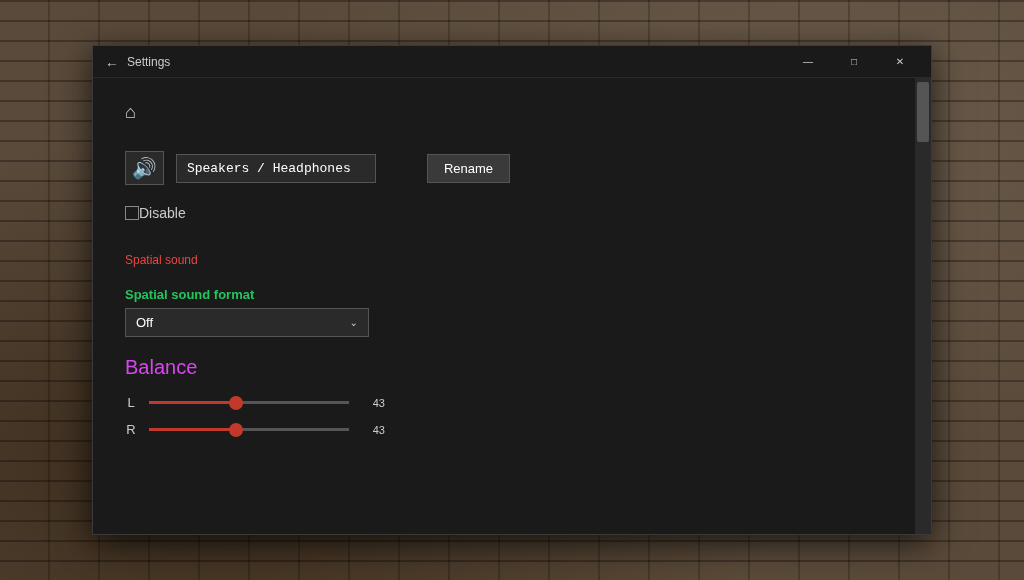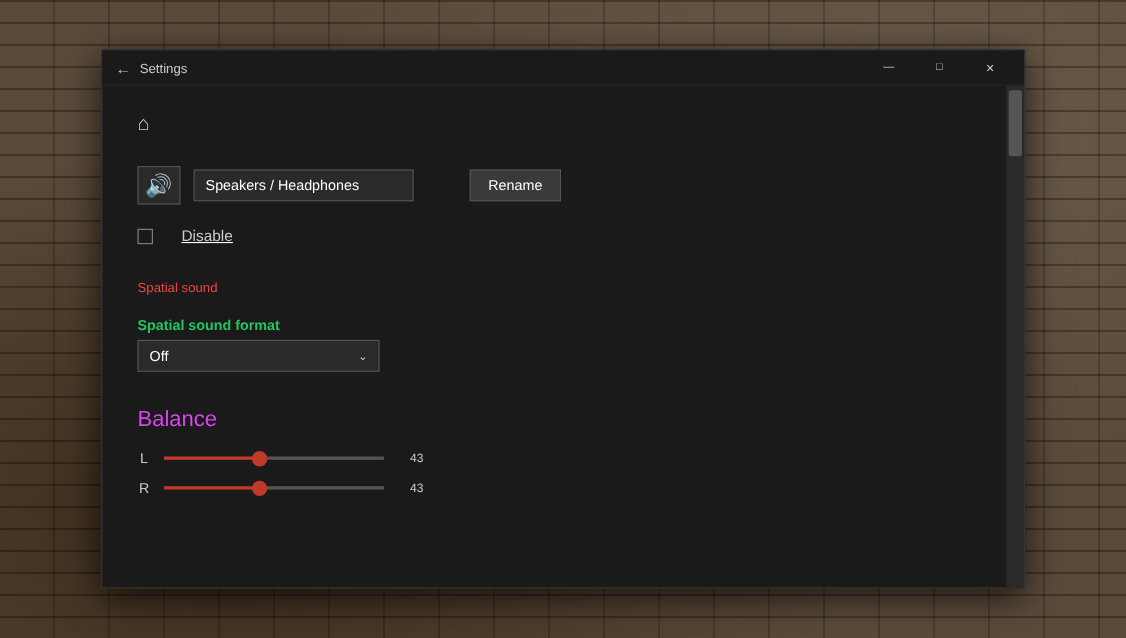--- a/index.html
+++ b/index.html
@@ -175,41 +175,40 @@
     }
 
     .device-name-input {
       background: #2a2a2a;
       border: 1px solid #555555;
       color: #ffffff;
       font-size: 13px;
       padding: 6px 10px;
       width: 200px;
       outline: none;
-      font-family: Liberation Sans, sans-serif;
+      font-family: Liberation Mono, monospace;
     }
 
     .rename-btn {
       background: #3a3a3a;
       border: 1px solid #555555;
       color: #ffffff;
       font-size: 13px;
       padding: 6px 16px;
       cursor: pointer;
       font-family: 'Segoe UI', Arial, sans-serif;
       outline: none;
       margin-left: 39px;
     }
 
     .disable-row {
       display: flex;
-      align-items: flex-end;
-      gap: 26px;
+      align-items: center;
+      gap: 0;
       margin-bottom: 32px;
-      text-decoration: underline;
     }
 
     .checkbox {
       width: 14px;
       height: 14px;
       border: 1px solid #888888;
       background: transparent;
       cursor: pointer;
       flex-shrink: 0;
     }
@@ -239,26 +238,26 @@
       margin-bottom: 14px;
       line-height: 1.5;
     }
 
     .select-dropdown {
       background: #2a2a2a;
       border: 1px solid #555555;
       color: #ffffff;
       font-size: 13px;
       padding: 6px 10px;
-      width: 220px;
+      width: 244px;
       display: flex;
       align-items: center;
       justify-content: space-between;
       cursor: pointer;
-      margin-bottom: 32px;
+      margin-bottom: 19px;
       font-family: 'Segoe UI', Arial, sans-serif;
     }
 
     .dropdown-chevron {
       font-size: 10px;
       color: #cccccc;
     }
 
     .balance-section {
       margin-top: 4px;

